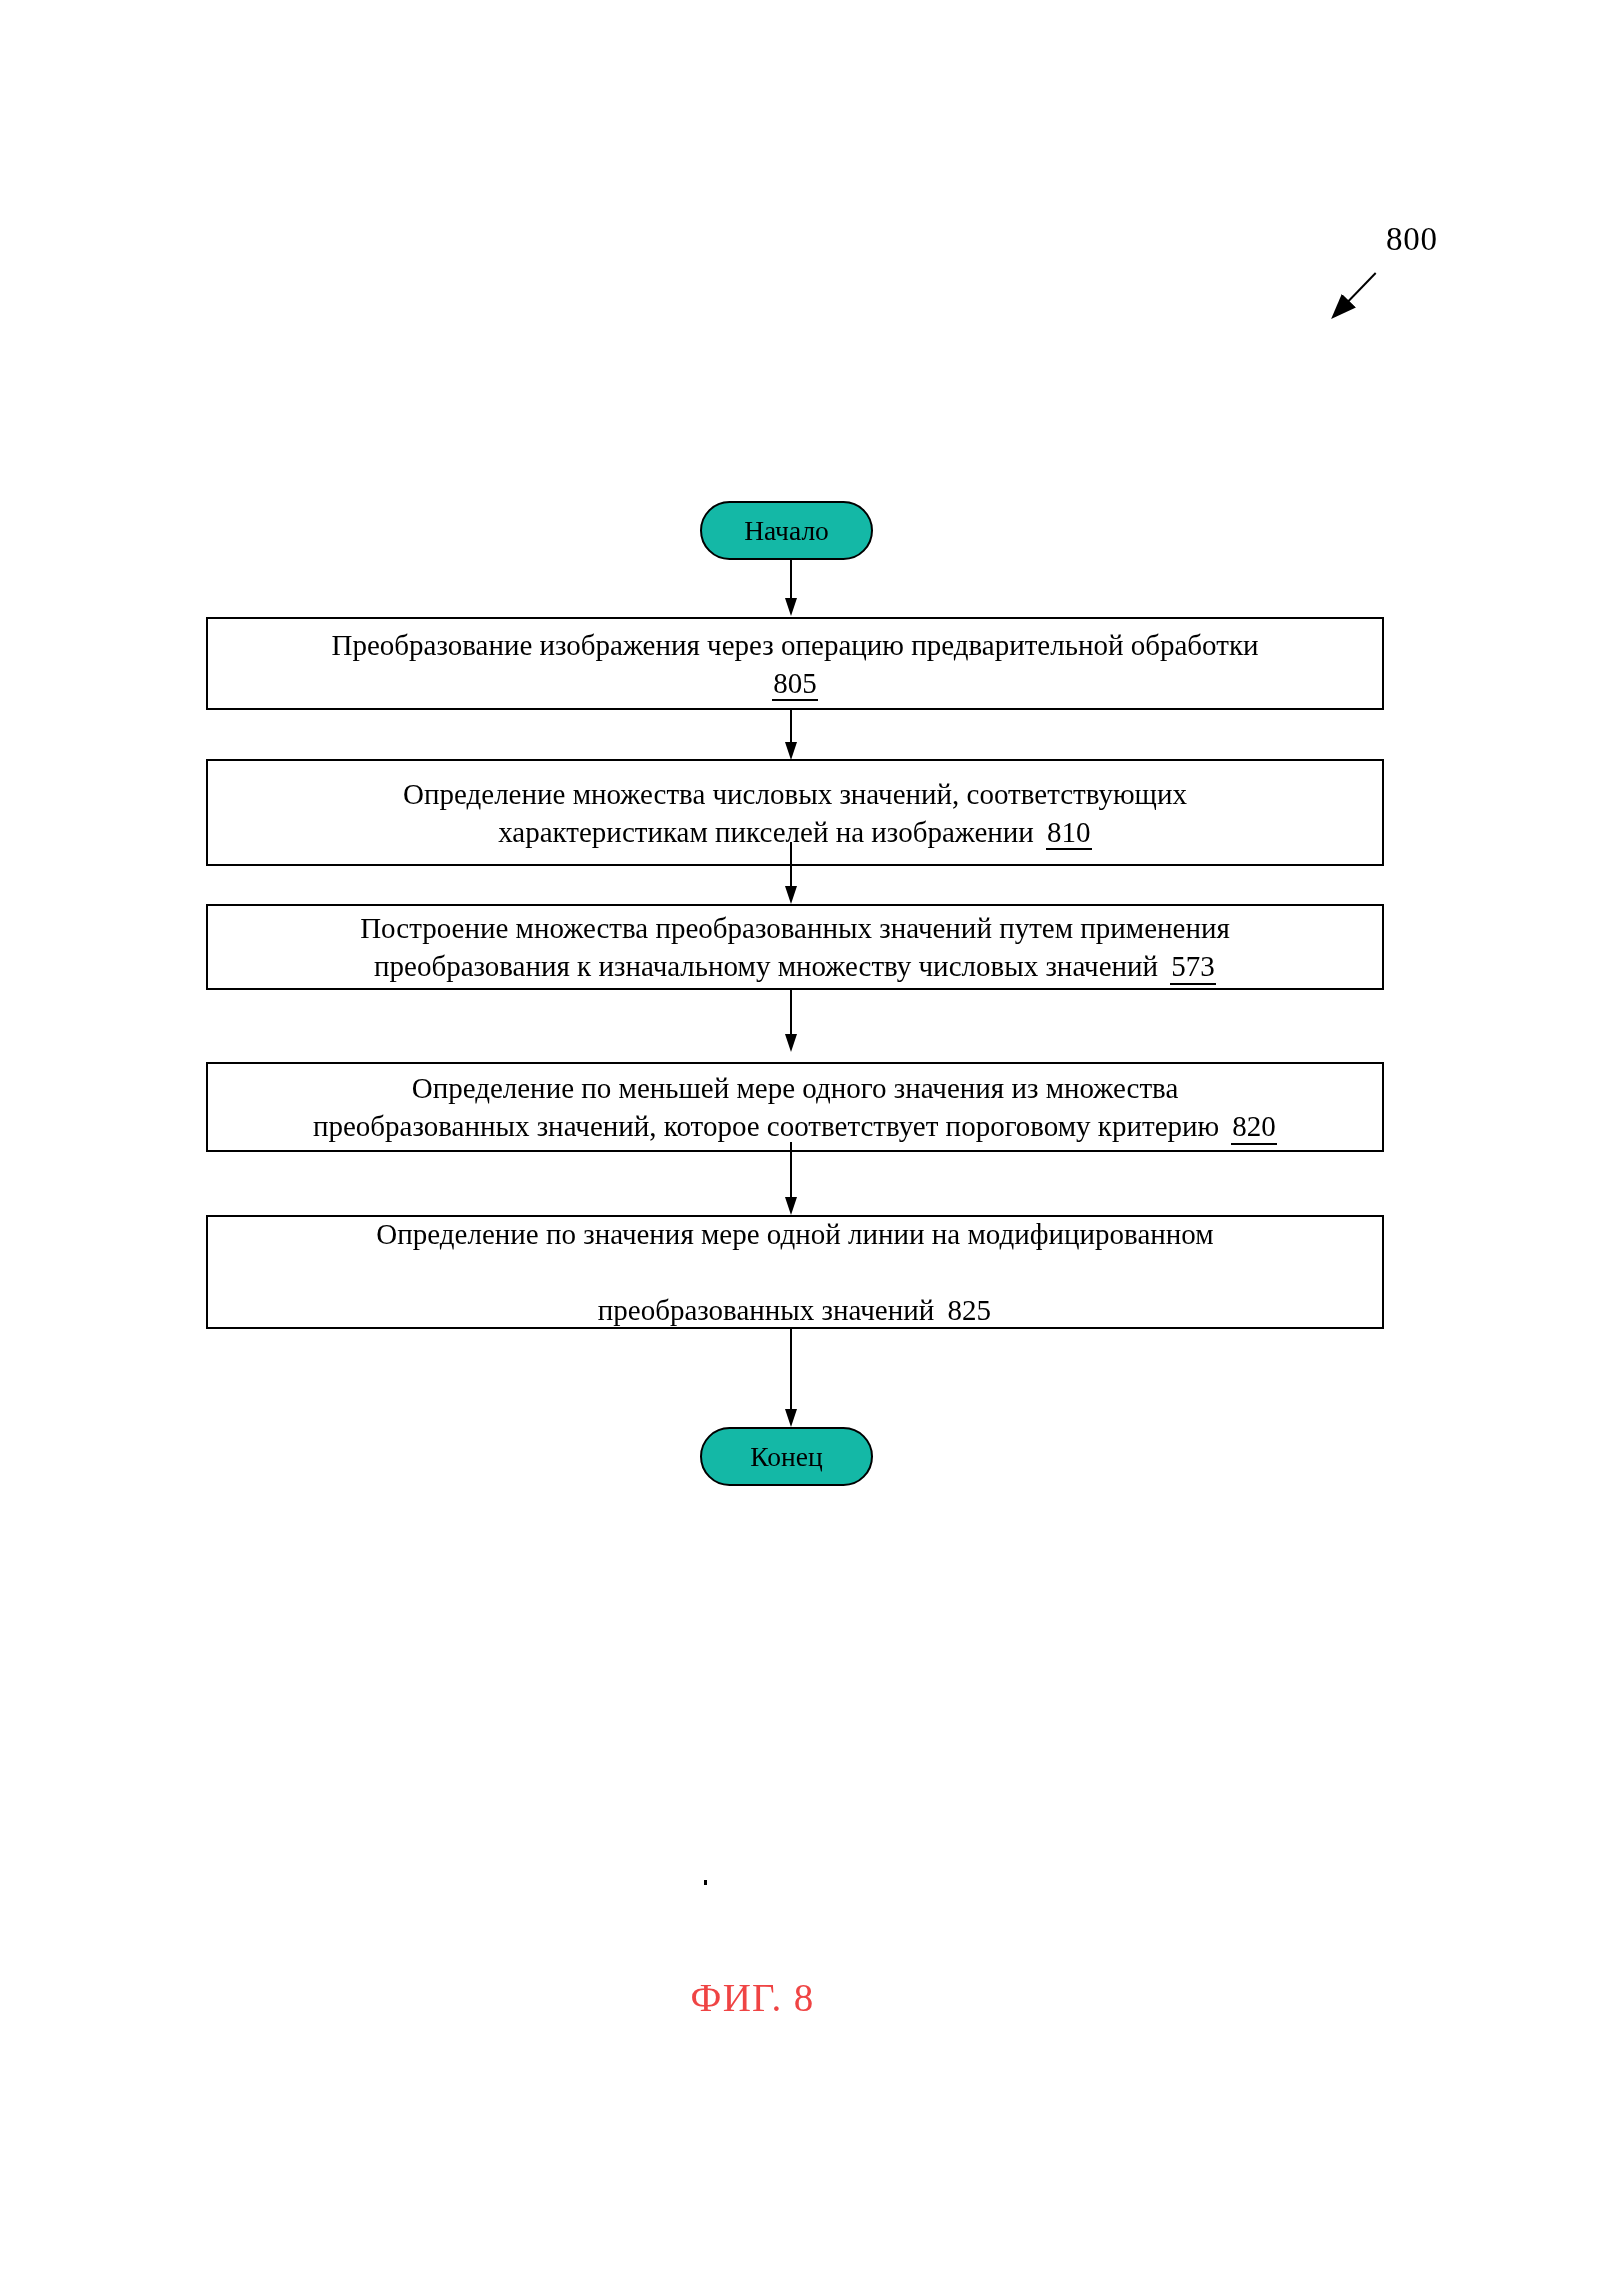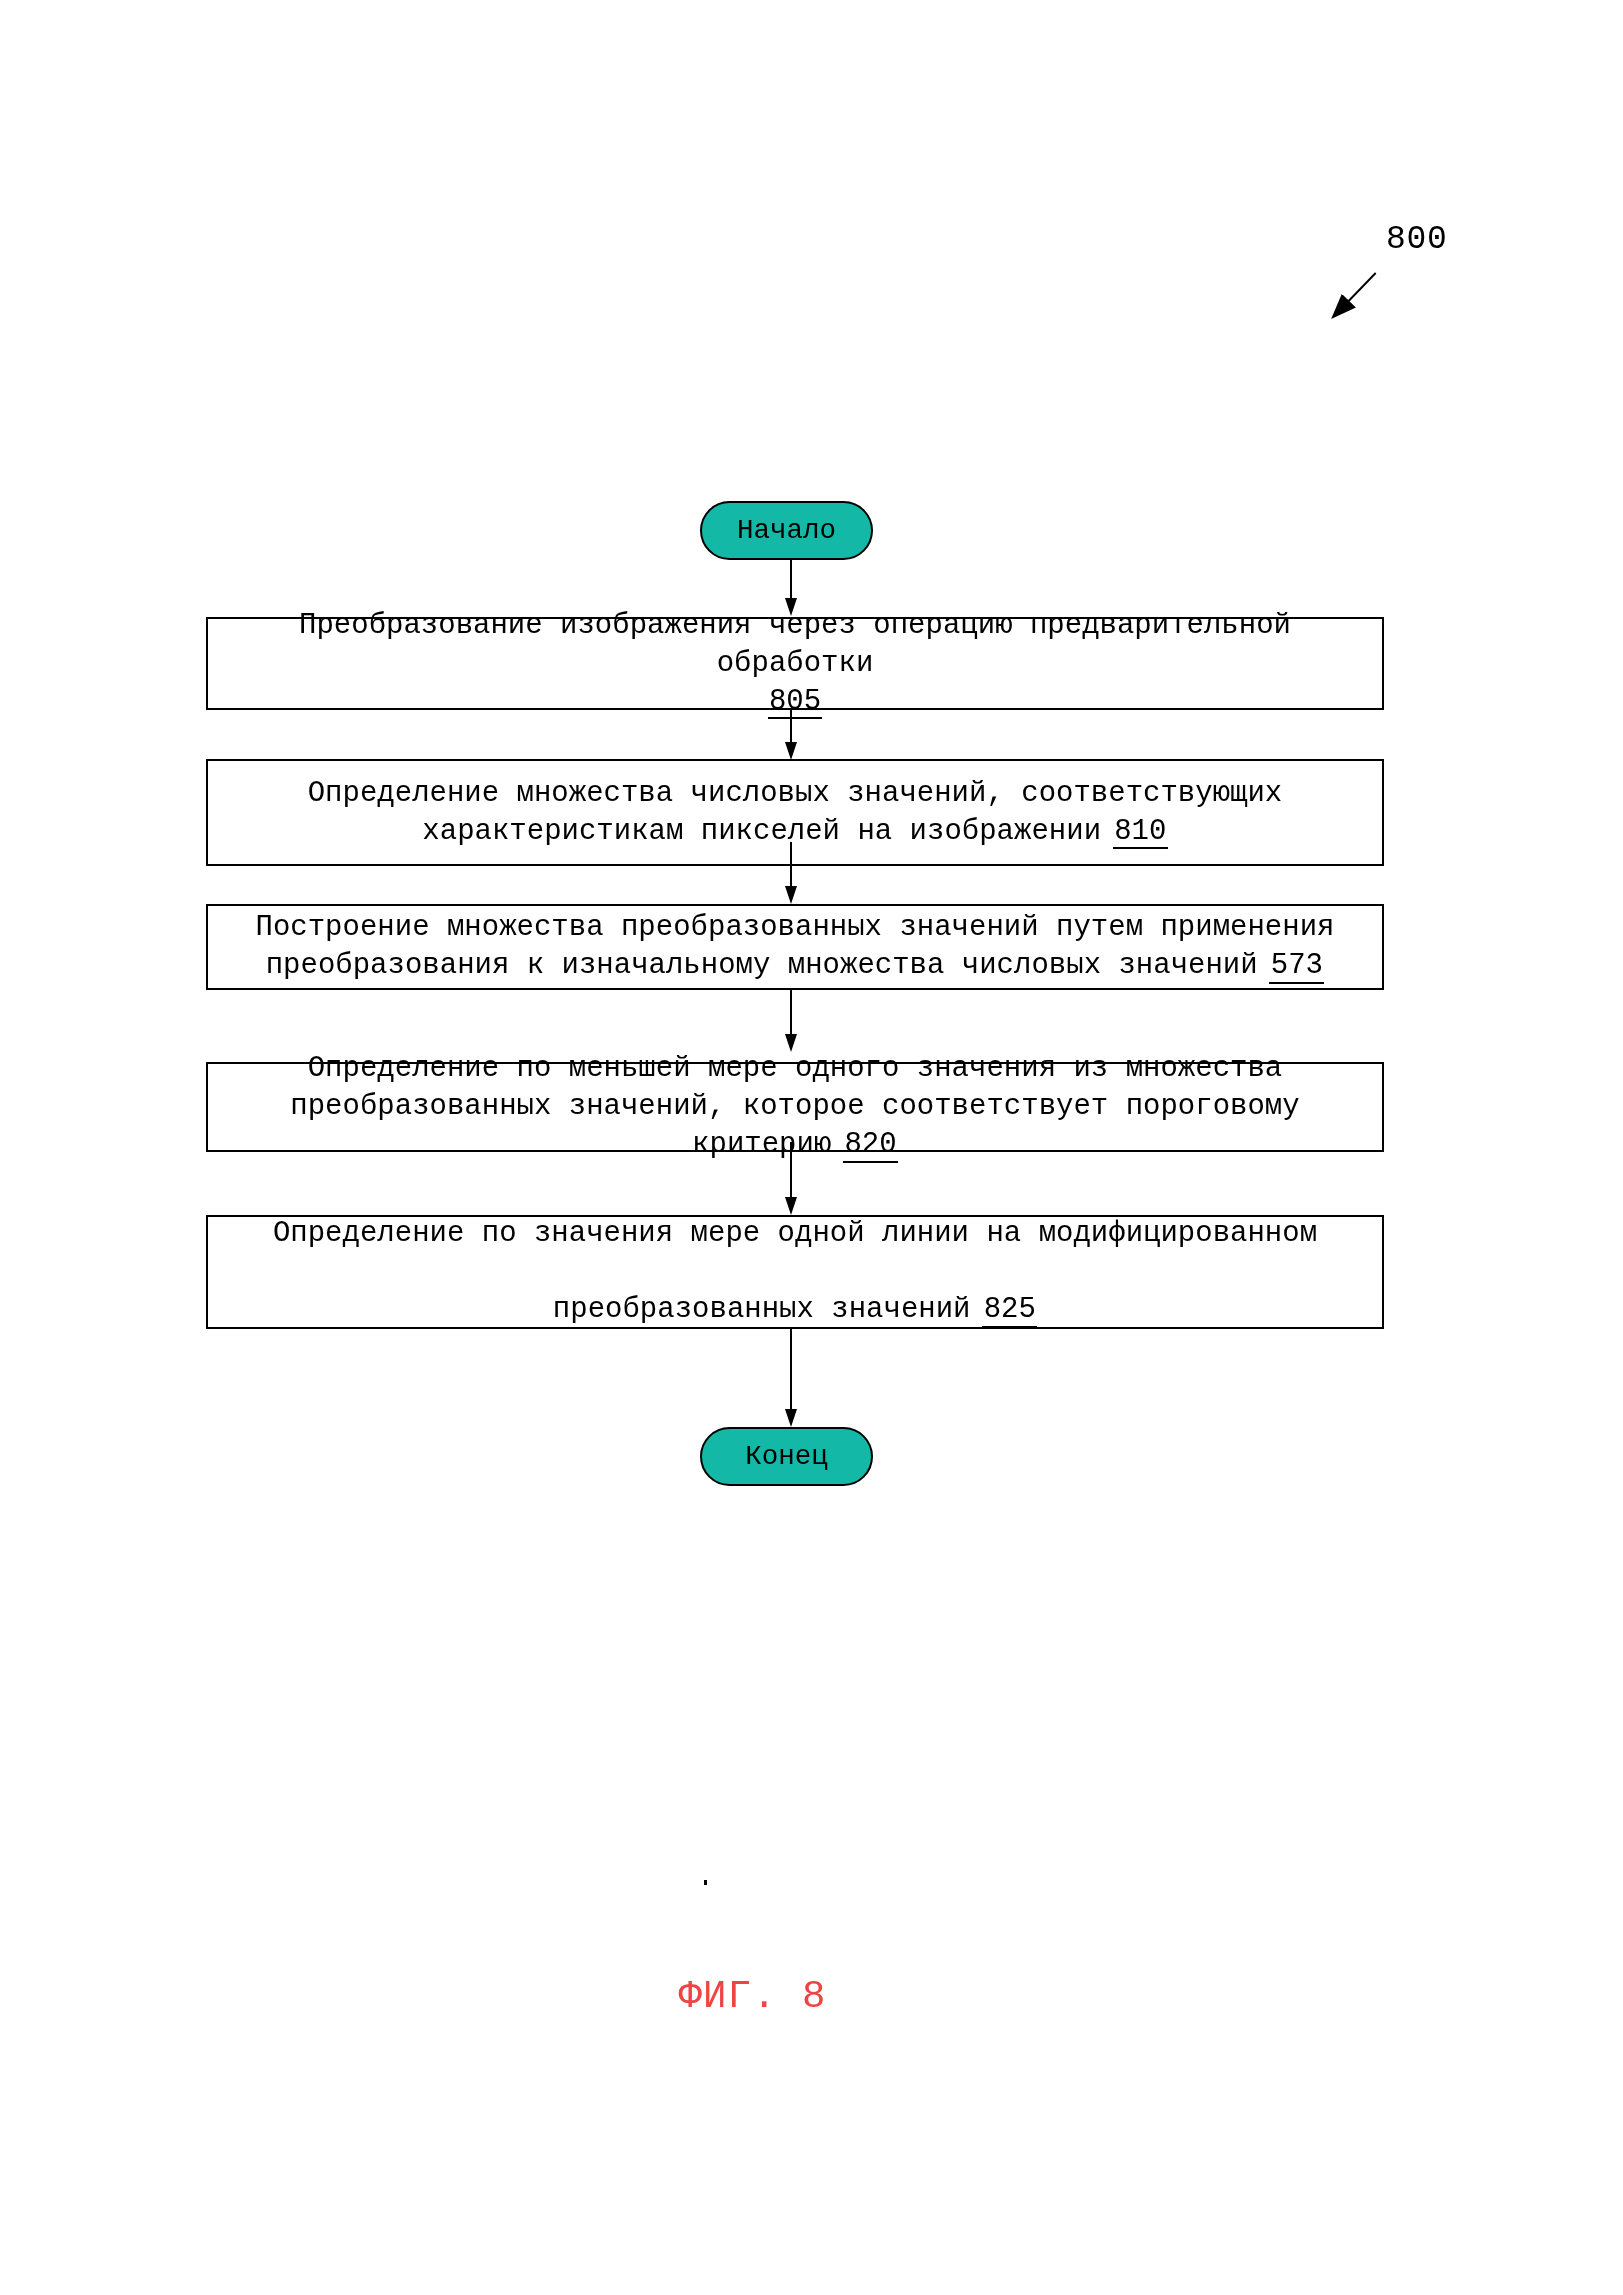--- a/index.html
+++ b/index.html
@@ -3,21 +3,21 @@
 <meta charset="utf-8">
 <style>
   * { box-sizing: border-box; margin: 0; padding: 0; }
   html, body { background: #ffffff; }
   .page {
     position: relative;
     width: 1623px;
     height: 2295px;
     background: #ffffff;
     overflow: hidden;
-    font-family: Liberation Mono, monospace;
+    font-family: Liberation Serif, serif;
     color: #000;
   }
 
   
   .ref-number {
     position: absolute;
     left: 1386px;
     top: 221px;
     font-size: 33px;
     letter-spacing: 0.7px;
@@ -162,21 +162,21 @@
   </div>
 
   <div class="connector c3">
     <div class="cline"></div>
     <div class="ahead"></div>
   </div>
 
   <div class="step step-815">
     <div>
       <span>Построение множества преобразованных значений путем применения</span><br>
-      <span>преобразования к изначальному множества числовых значений</span><span class="ref inline">573</span>
+      <span>преобразования к изначальному множеству числовых значений</span><span class="ref inline">573</span>
     </div>
   </div>
 
   <div class="connector c4">
     <div class="cline"></div>
     <div class="ahead"></div>
   </div>
 
   <div class="step step-820">
     <div>

